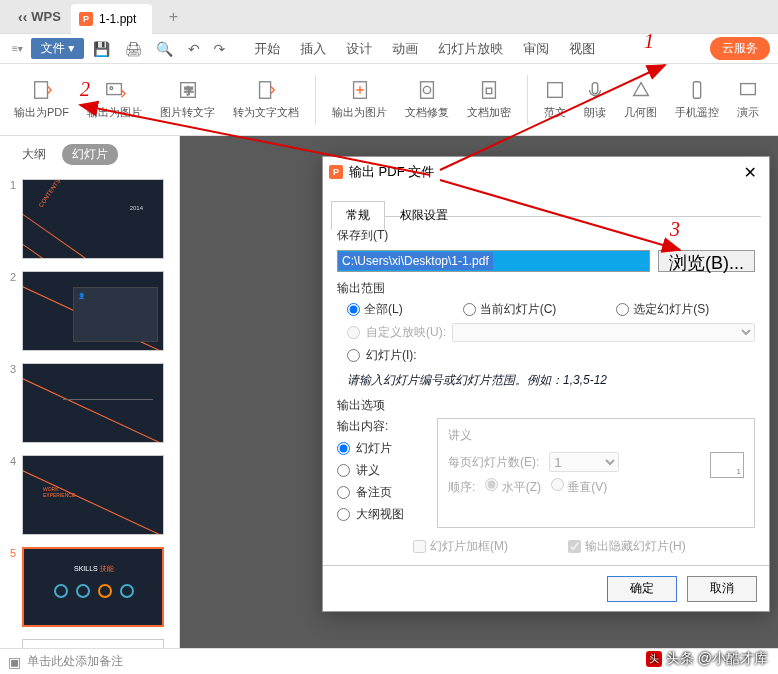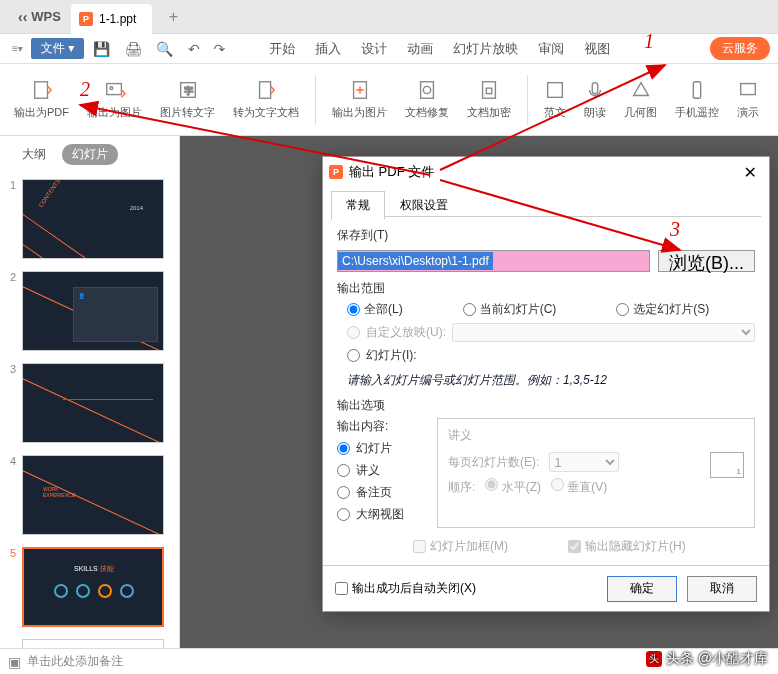--- a/index.html
+++ b/index.html
@@ -10,21 +10,21 @@
 .wps-logo .chev { font-size: 14px; }
 .tab-file { background: #fff; height: 30px; margin-top: 4px; display: flex; align-items: center; padding: 0 16px 0 8px; border-radius: 4px 4px 0 0; gap: 6px; font-size: 12px; }
 .file-icon { width: 14px; height: 14px; background: #ff6b35; border-radius: 2px; display: flex; align-items: center; justify-content: center; color: #fff; font-size: 9px; font-weight: bold; }
 .tab-add { width: 30px; height: 34px; display: flex; align-items: center; justify-content: center; color: #888; font-size: 16px; cursor: pointer; margin-left: 6px; }
 
 .menubar { height: 30px; background: #fff; display: flex; align-items: center; padding: 0 8px; gap: 2px; border-bottom: 1px solid #e0e0e0; }
 .menu-left { display: flex; align-items: center; gap: 4px; }
 .menu-tri { color: #888; font-size: 10px; padding: 0 4px; }
 .menu-file { background: #4a7ab5; color: #fff; padding: 2px 10px; border-radius: 2px; font-size: 12px; }
 .icon-btn { padding: 3px 5px; color: #666; cursor: pointer; font-size: 14px; }
-.menu-ribbon { display: flex; gap: 20px; margin-left: 37px; font-size: 13px; color: #555; }
+.menu-ribbon { display: flex; gap: 20px; margin-left: 22px; font-size: 13px; color: #555; }
 .menu-ribbon div { cursor: pointer; }
 .cloud-btn { margin-left: auto; background: #ff6b35; color: #fff; padding: 3px 12px; border-radius: 12px; font-size: 12px; cursor: pointer; }
 
 .toolbar { height: 72px; background: #fff; display: flex; align-items: center; padding: 0 8px; gap: 6px; border-bottom: 1px solid #ddd; }
 .tool-item { display: flex; flex-direction: column; align-items: center; gap: 4px; padding: 4px 6px; cursor: pointer; font-size: 11px; color: #555; }
 .tool-icon { width: 22px; height: 22px; display: flex; align-items: center; justify-content: center; font-size: 18px; color: #888; }
 .tool-icon svg { width: 22px; height: 22px; }
 .sep { width: 1px; height: 50px; background: #ddd; margin: 0 4px; }
 
 .content { display: flex; height: calc(674px - 136px - 26px); }
@@ -43,25 +43,25 @@
 .main { flex: 1; background: #5a5a5a; position: relative; }
 
 .notes-bar { height: 26px; background: #fff; border-top: 1px solid #ddd; display: flex; align-items: center; padding: 0 8px; gap: 6px; font-size: 12px; color: #888; }
 .notes-bar .icon { font-size: 14px; }
 
 
 .dialog { position: absolute; left: 322px; top: 156px; width: 448px; background: #fff; border: 1px solid #999; box-shadow: 0 4px 20px rgba(0,0,0,0.3); }
 .dlg-title { height: 30px; display: flex; align-items: center; padding: 0 6px; font-size: 13px; gap: 6px; }
 .dlg-title .close { margin-left: auto; cursor: pointer; font-size: 16px; padding: 0 6px; }
 .dlg-tabs { display: flex; border-bottom: 1px solid #ccc; font-size: 12px; margin: 0 8px; }
-.dlg-tab { padding: 5px 14px; border: 1px solid transparent; cursor: pointer; position: relative; top: 4px; }
+.dlg-tab { padding: 5px 14px; border: 1px solid transparent; cursor: pointer; position: relative; top: 14px; }
 .dlg-tab.active { border: 1px solid #ccc; border-bottom: 1px solid #fff; background: #fff; }
 .dlg-body { padding: 10px 14px; font-size: 12px; color: #333; }
 .row { display: flex; align-items: center; gap: 8px; margin: 6px 0; }
-.path-input { flex: 1; height: 22px; border: 1px solid #999; background: #f9a8d4; padding: 0; display: flex; align-items: center; }
+.path-input { flex: 1; height: 22px; border: 1px solid #999; background: #0ea5e9; padding: 0; display: flex; align-items: center; }
 .path-input span { background: #3b7dd8; color: #fff; padding: 2px 4px; }
 .browse-btn { height: 22px; padding: 0 10px; border: 1px solid #999; background: #f0f0f0; cursor: pointer; font-size: 18px; }
 .group-label { margin: 8px 0 4px; }
 .radio-row { display: flex; align-items: center; gap: 6px; margin: 5px 0 5px 10px; }
 .radio-row input { margin: 0; }
 .radio-row.disabled { color: #aaa; }
 .radio-3col { display: flex; gap: 60px; margin: 4px 0 4px 10px; }
 .radio-3col label { display: flex; align-items: center; gap: 4px; }
 .hint { margin: 8px 0 6px 10px; color: #0f172a; font-style: italic; }
 .out-content { display: flex; gap: 20px; }
@@ -384,24 +384,20 @@
           <input type="checkbox" disabled="" style=""> 
           <span>幻灯片加框(M)</span>
         </label>
       <label class="disabled">
           <input type="checkbox" disabled="" checked="" style=""> 
           <span>输出隐藏幻灯片(H)</span>
         </label>
     </div>
   </div>
   <div class="dlg-footer">
-    <label>
-        <input type="checkbox" style=""> 
-        <span>输出成功后自动关闭(X)</span>
-      </label>
     <div class="spacer"></div>
     <button class="dlg-btn primary">确定</button>
     <button class="dlg-btn">取消</button>
   </div>
 </div>
 
 <svg class="arrow" style="left:0;top:0;width:778px;height:674px">
   <defs>
       <marker id="ah" markerWidth="10" markerHeight="8" refX="9" refY="4" orient="auto">
         <polygon points="0 0, 10 4, 0 8" fill="#d00"></polygon>

